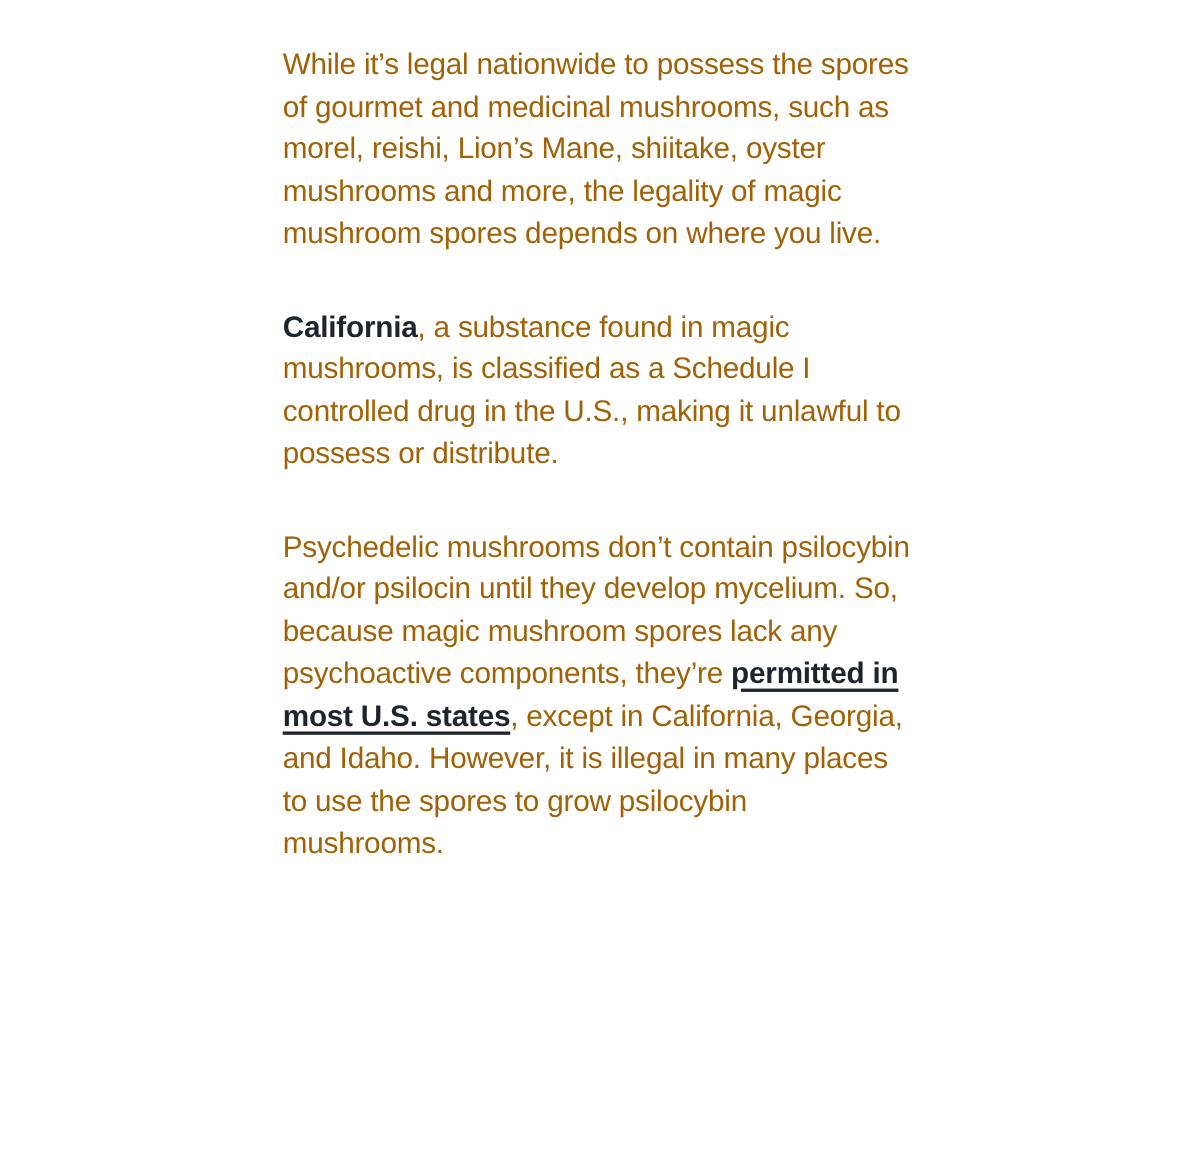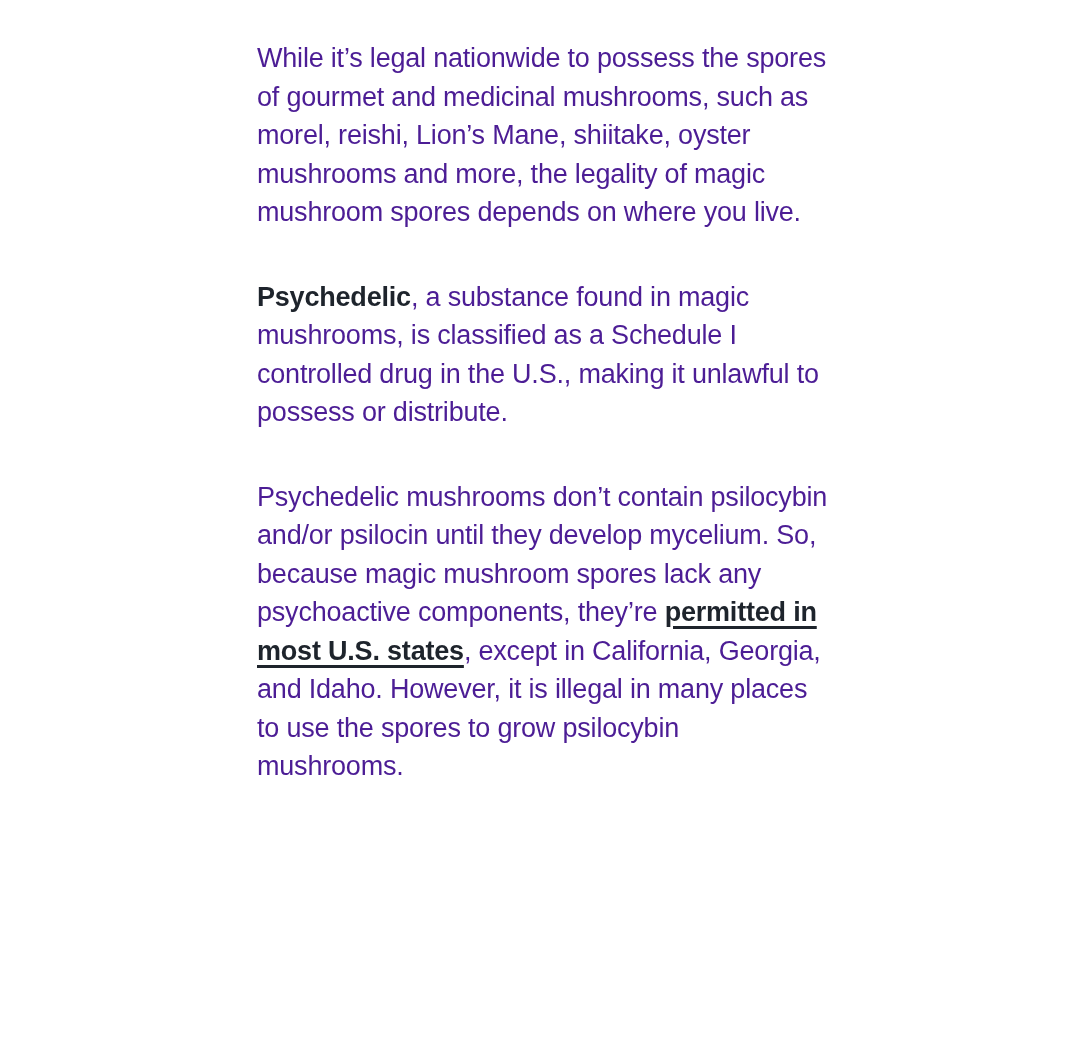--- a/index.html
+++ b/index.html
@@ -25,36 +25,36 @@
     font-size: 27px;
     line-height: 38.5px;
     letter-spacing: -0.2px;
     color: #3f444b;
     font-weight: 400;
   }
   .article-body p:last-child {
     margin-bottom: 0;
   }
   .seg-normal {
-    color: #4c1d95;
+    color: #a16207;
     margin-top: 29px;
   }
   .seg-bold {
     font-weight: 700;
     color: #1e242c;
   }
   a.seg-link {
     font-weight: 700;
     color: #1e242c;
     text-decoration: underline;
     text-decoration-thickness: 3px;
     text-underline-offset: 5px;
     cursor: pointer;
   }
 </style>
 </head>
 <body>
 
 <main class="article-body">
     <p><span class="seg-normal">While it’s legal nationwide to possess the spores of gourmet and medicinal mushrooms, such as morel, reishi, Lion’s Mane, shiitake, oyster mushrooms and more, the legality of magic mushroom spores depends on where you live.</span></p>
-    <p><span class="seg-bold">Psychedelic</span><span class="seg-normal">, a substance found in magic mushrooms, is classified as a Schedule I controlled drug in the U.S., making it unlawful to possess or distribute.</span></p>
+    <p><span class="seg-bold">California</span><span class="seg-normal">, a substance found in magic mushrooms, is classified as a Schedule I controlled drug in the U.S., making it unlawful to possess or distribute.</span></p>
     <p><span class="seg-normal">Psychedelic mushrooms don’t contain psilocybin and/or psilocin until they develop mycelium. So, because magic mushroom spores lack any psychoactive components, they’re </span><a class="seg-link">permitted in most U.S. states</a><span class="seg-normal">, except in California, Georgia, and Idaho. However, it is illegal in many places to use the spores to grow psilocybin mushrooms.</span></p>
   </main>
 
 </body></html>

